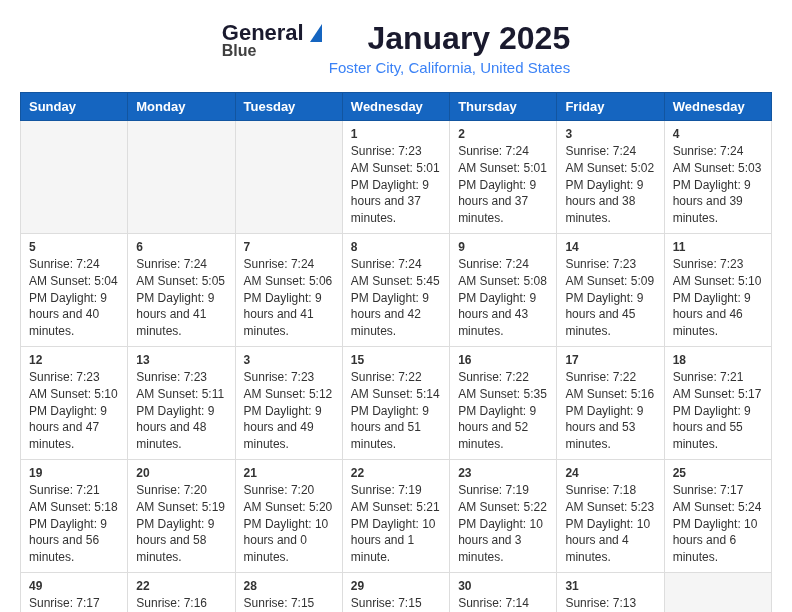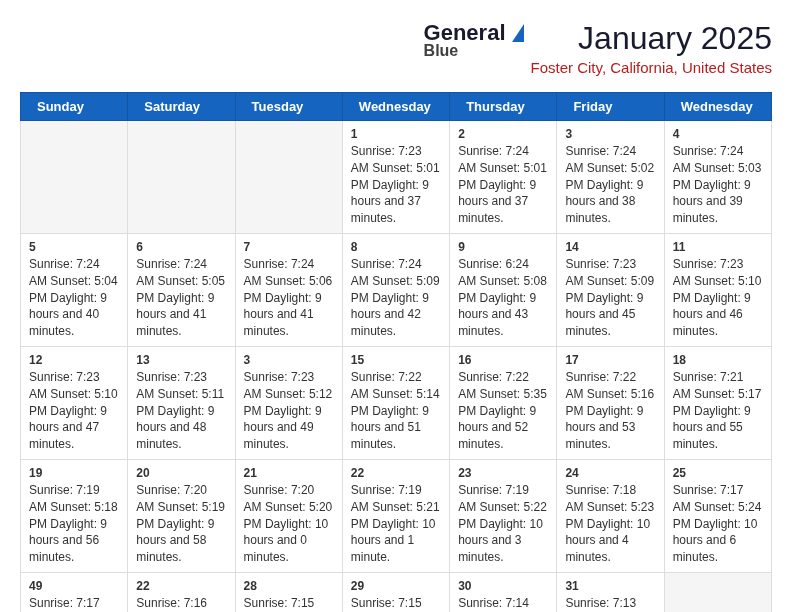--- a/index.html
+++ b/index.html
@@ -5,21 +5,21 @@
     * { box-sizing: border-box; margin: 0; padding: 0; }
     body {
       font-family: Arial, sans-serif;
       background: #fff;
       width: 792px;
       min-height: 612px;
       padding: 20px;
     }
     .header {
       display: flex;
-      justify-content: flex-end;
+      justify-content: center;
       align-items: flex-start;
       margin-bottom: 16px;
       gap: 7px;
     }
     .logo {
       display: flex;
       flex-direction: column;
       align-items: flex-start;
     }
     .logo-row {
@@ -33,38 +33,38 @@
       border-left: 12px solid transparent;
       border-bottom: 18px solid #1565c0;
       display: inline-block;
       margin-left: 2px;
     }
     .title-block {
       text-align: right;
     }
     .month-title {
       font-size: 32px;
-      font-weight: normal;
+      font-weight: bold;
       color: #1a1a2e;
     }
     .location-title {
       font-size: 15px;
-      color: #b91c1c;
+      color: #3b82f6;
       margin-top: 2px;
     }
     .calendar {
       width: 100%;
       border-collapse: collapse;
       border: 1px solid #ccc;
     }
     .calendar th {
       background-color: #1565c0;
       color: #fff;
       text-align: left;
-      padding: 6px 16px;
+      padding: 6px 8px;
       font-size: 13px;
       font-weight: bold;
       border: 1px solid #1255a0;
     }
     .calendar td {
       vertical-align: top;
       padding: 6px 8px;
       font-size: 10.5px;
       color: #333;
       border: 1px solid #ddd;
@@ -101,21 +101,21 @@
   <div class="title-block">
     <div class="month-title">January 2025</div>
     <div class="location-title">Foster City, California, United States</div>
   </div>
 </div>
 
 <table class="calendar">
   <thead>
     <tr id="weekday-header">
     <th>Sunday</th>
-        <th>Saturday</th>
+        <th>Monday</th>
         <th>Tuesday</th>
         <th>Wednesday</th>
         <th>Thursday</th>
         <th>Friday</th>
         <th>Wednesday</th>
       </tr>
   </thead>
   <tbody id="calendar-body">
   <tr>
         <td class="empty"></td>
@@ -161,26 +161,26 @@
         </td>
         <td>
           <span class="day-number">7</span>
           <div class="day-info">Sunrise: 7:24 AM
 Sunset: 5:06 PM
 Daylight: 9 hours and 41 minutes.</div>
         </td>
         <td>
           <span class="day-number">8</span>
           <div class="day-info">Sunrise: 7:24 AM
-Sunset: 5:09 PM
+Sunset: 5:45 PM
 Daylight: 9 hours and 42 minutes.</div>
         </td>
         <td>
           <span class="day-number">9</span>
-          <div class="day-info">Sunrise: 6:24 AM
+          <div class="day-info">Sunrise: 7:24 AM
 Sunset: 5:08 PM
 Daylight: 9 hours and 43 minutes.</div>
         </td>
         <td>
           <span class="day-number">14</span>
           <div class="day-info">Sunrise: 7:23 AM
 Sunset: 5:09 PM
 Daylight: 9 hours and 45 minutes.</div>
         </td>
         <td>
@@ -230,21 +230,21 @@
         <td>
           <span class="day-number">18</span>
           <div class="day-info">Sunrise: 7:21 AM
 Sunset: 5:17 PM
 Daylight: 9 hours and 55 minutes.</div>
         </td>
       </tr>
       <tr>
         <td>
           <span class="day-number">19</span>
-          <div class="day-info">Sunrise: 7:19 AM
+          <div class="day-info">Sunrise: 7:21 AM
 Sunset: 5:18 PM
 Daylight: 9 hours and 56 minutes.</div>
         </td>
         <td>
           <span class="day-number">20</span>
           <div class="day-info">Sunrise: 7:20 AM
 Sunset: 5:19 PM
 Daylight: 9 hours and 58 minutes.</div>
         </td>
         <td>

